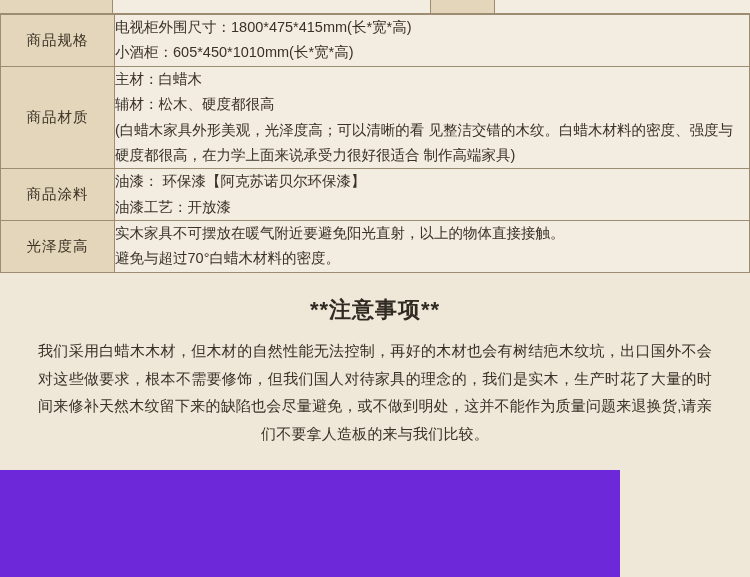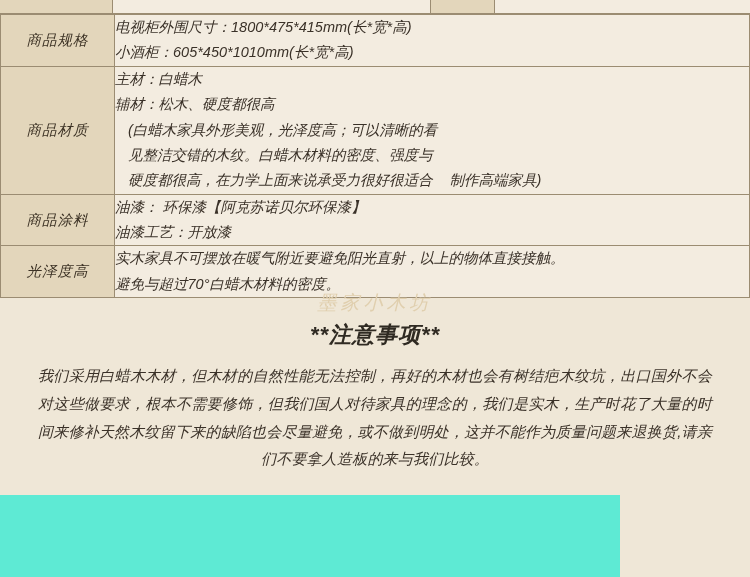--- a/index.html
+++ b/index.html
@@ -11,22 +11,21 @@
     height: 577px;
     background: #efe7d7;
     font-family: "Liberation Sans", sans-serif;
     color: #3a3228;
     overflow: hidden;
   }
   .page {
     position: relative;
     width: 620px;
     height: 577px;
-    background: #5eead4;
-    font-style: italic;
+    background: #6d28d9;
   }
   
   .top-strip {
     display: flex;
     width: 750px;
     height: 14px;
     box-sizing: border-box;
     border-bottom: 1px solid #9b8c72;
   }
   .top-strip .c1 {
@@ -77,21 +76,20 @@
     padding: 10px 0 10px 18px;
     font-size: 14.5px;
     line-height: 1.75;
     color: #3a3128;
     border-right: none;
   }
   td.value .ln {
     white-space: pre;
   }
   .indent {
-    padding-left: 13px;
     display: inline-block;
   }
 
   
   .notice {
     position: relative;
     width: 750px;
     background: #efe7d7;
     box-sizing: border-box;
     padding: 22px 26px 10px 26px;
@@ -168,18 +166,17 @@
       <td class="label">光泽度高</td>
       <td class="value">
         <div class="ln">实木家具不可摆放在暖气附近要避免阳光直射，以上的物体直接接触。</div>
         <div class="ln">避免与超过70°白蜡木材料的密度。</div>
       </td>
     </tr>
   </tbody>
     </table>
 
   <div class="notice">
-    <div class="watermark">墨家小木坊</div>
     <h2>**注意事项**</h2>
     <p>我们采用白蜡木木材，但木材的自然性能无法控制，再好的木材也会有树结疤木纹坑，出口国外不会对这些做要求，根本不需要修饰，但我们国人对待家具的理念的，我们是实木，生产时花了大量的时间来修补天然木纹留下来的缺陷也会尽量避免，或不做到明处，这并不能作为质量问题来退换货,请亲们不要拿人造板的来与我们比较。</p>
   </div>
 
 </div>
 
 </body></html>

